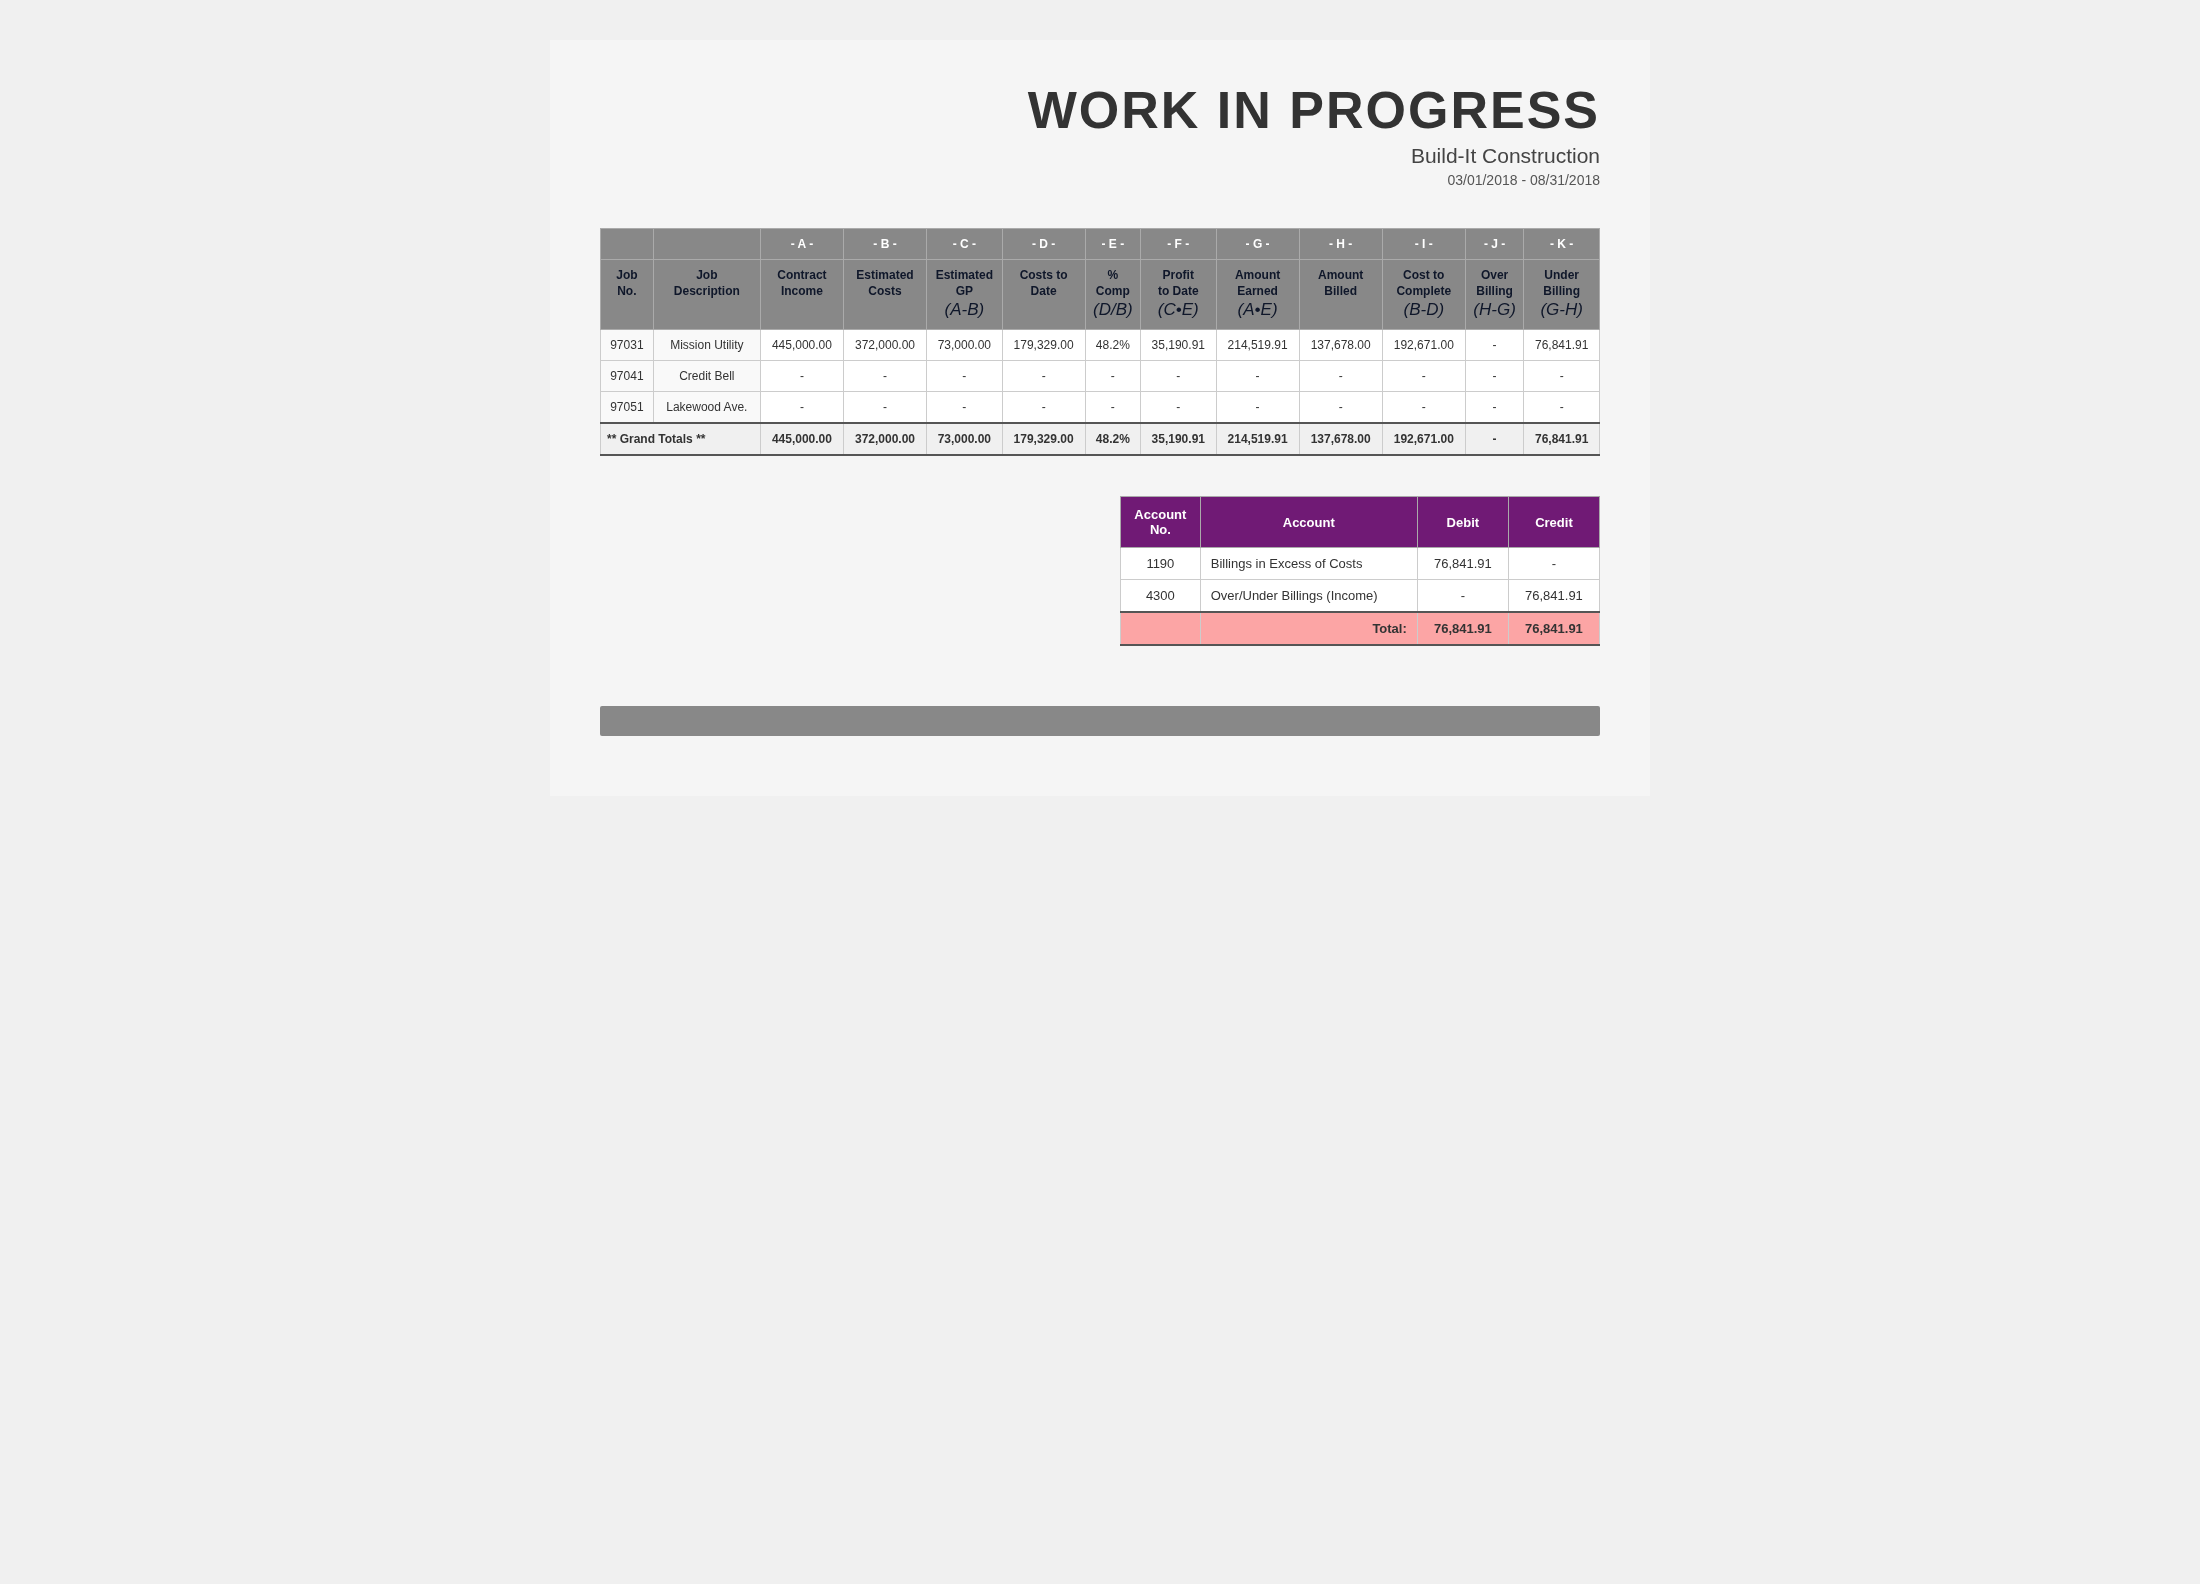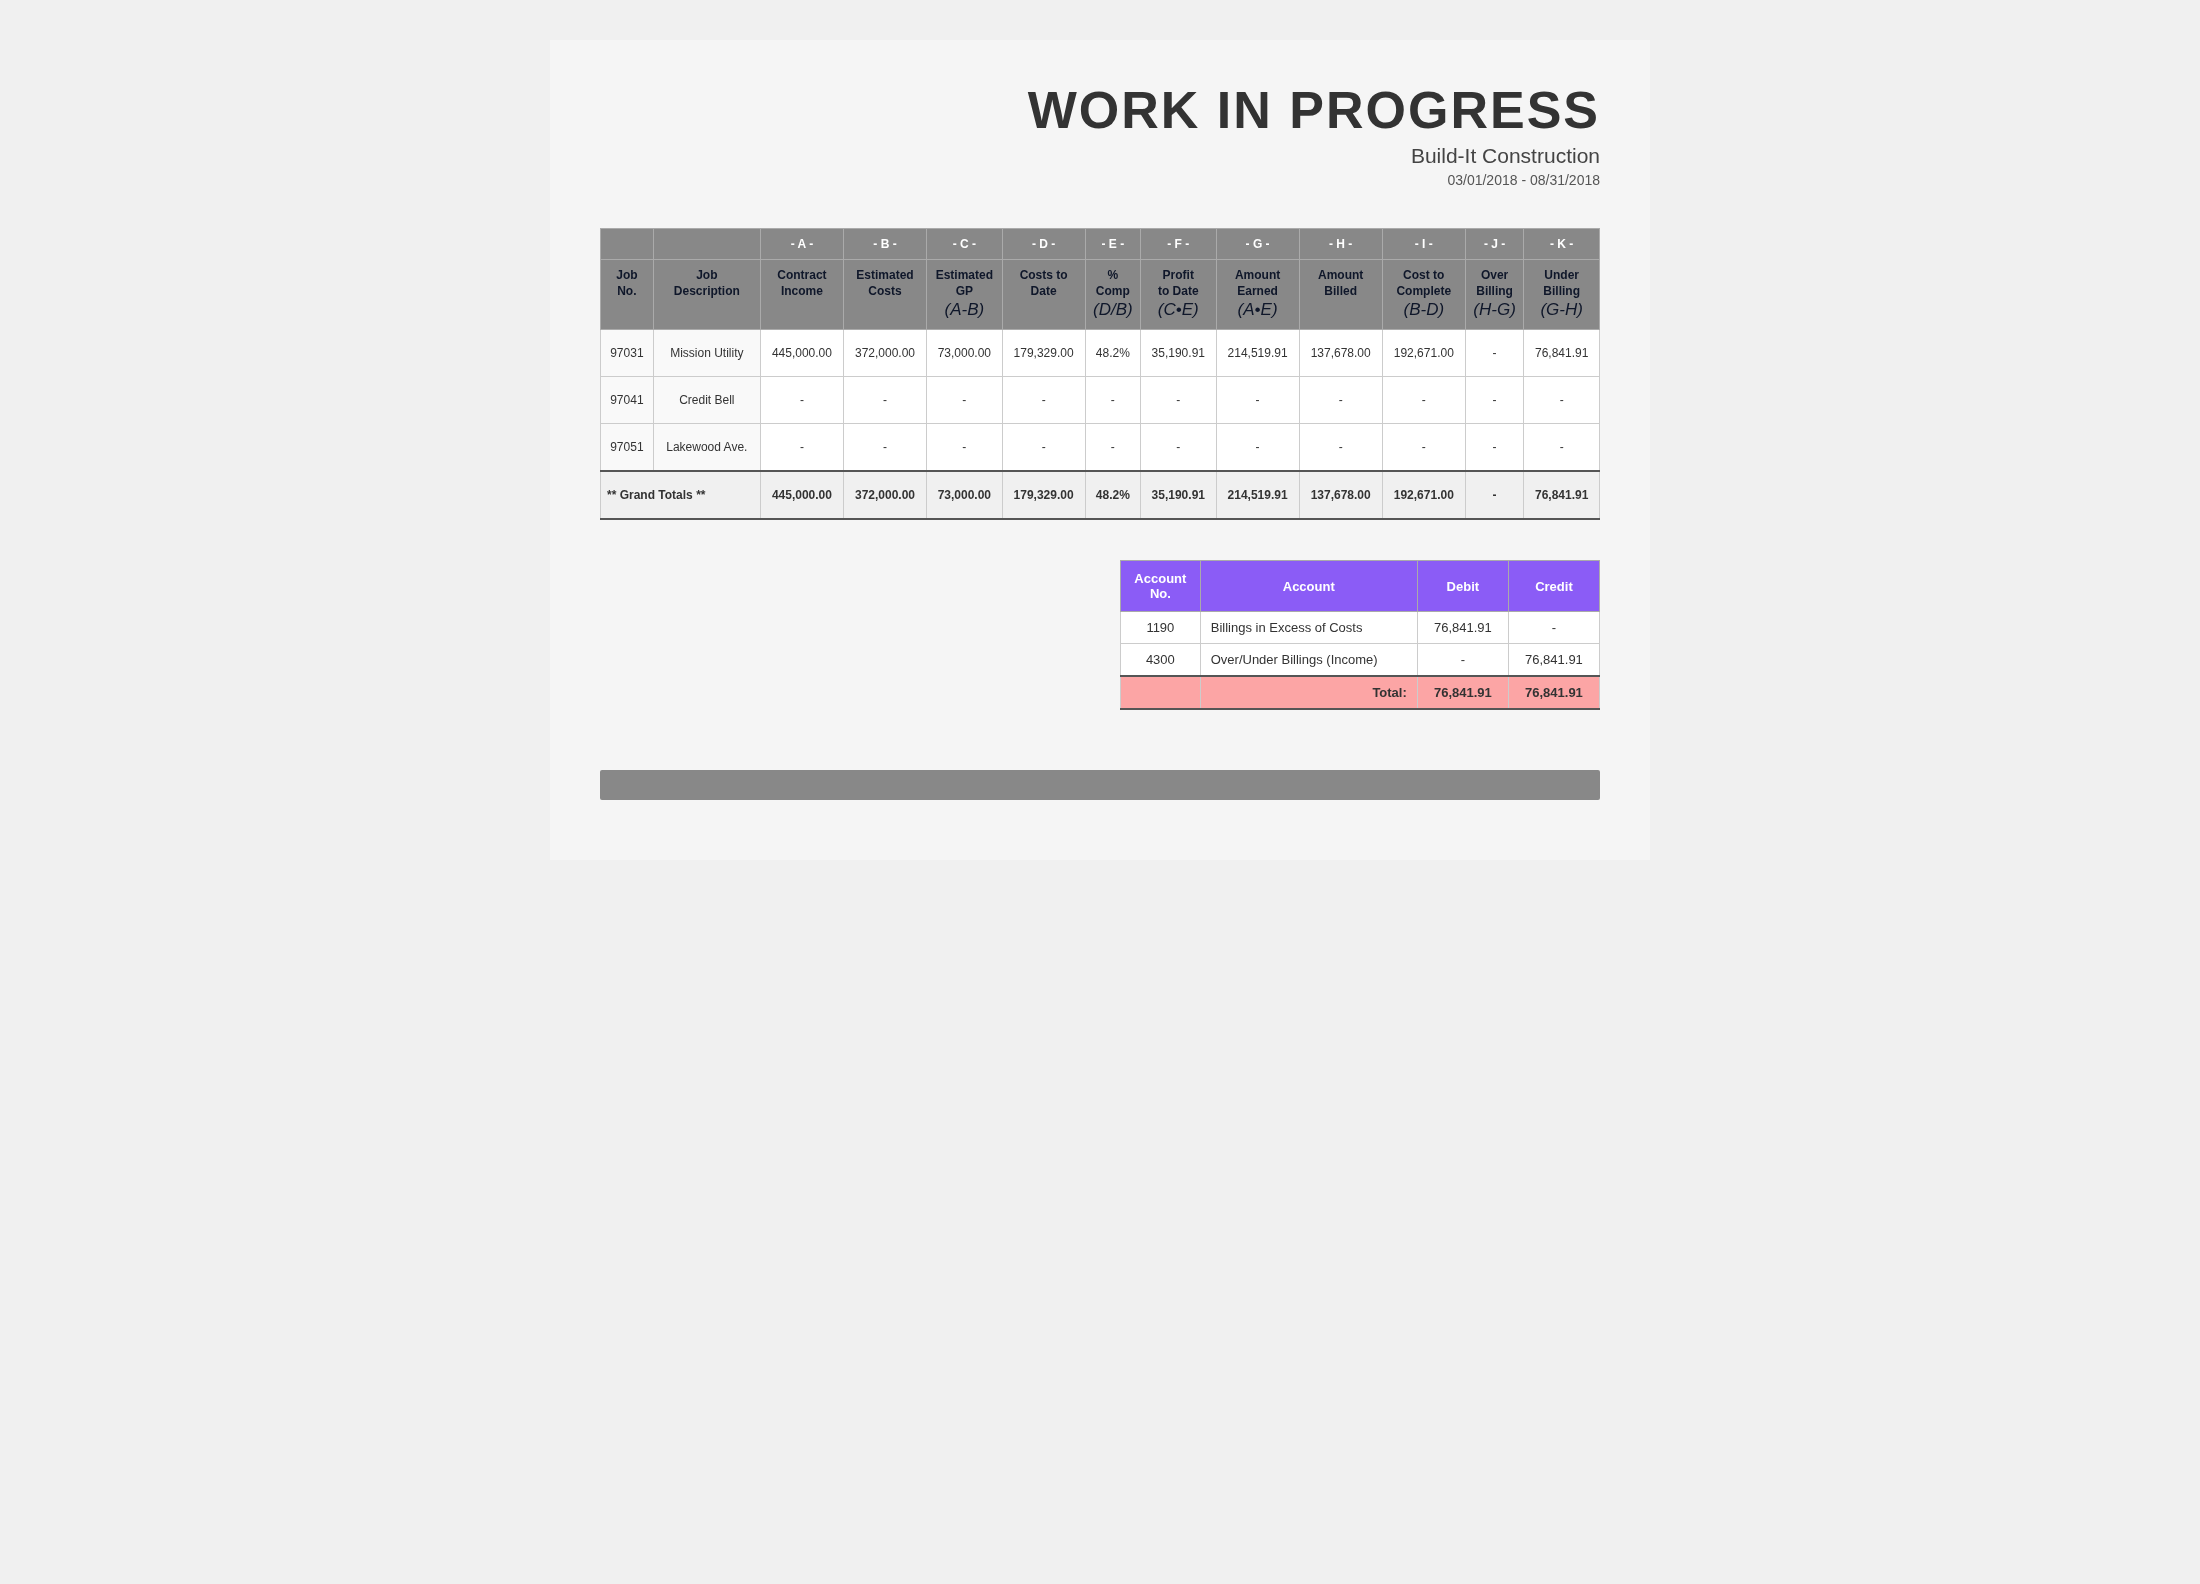--- a/index.html
+++ b/index.html
@@ -81,21 +81,21 @@
     }
 
     .main-table thead tr.col-labels th .sub {
       font-weight: normal;
       font-style: italic;
       font-size: 17px;
     }
 
     .main-table tbody tr td {
       border: 1px solid #ccc;
-      padding: 16px 6px;
+      padding: 8px 6px;
       text-align: center;
       color: #333;
       background: #fff;
       margin-top: 13px;
     }
 
     .main-table tbody tr td:nth-child(1),
     .main-table tbody tr td:nth-child(2) {
       background: #f9f9f9;
     }
@@ -118,21 +118,21 @@
       justify-content: flex-end;
     }
 
     .summary-table {
       width: 480px;
       border-collapse: collapse;
       font-size: 13px;
     }
 
     .summary-table thead tr th {
-      background: #8b5cf6;
+      background: #701a75;
       color: #fff;
       font-weight: bold;
       text-align: center;
       padding: 10px 8px;
       border: 1px solid #aaa;
     }
 
     .summary-table tbody tr td {
       border: 1px solid #ccc;
       padding: 8px 10px;

